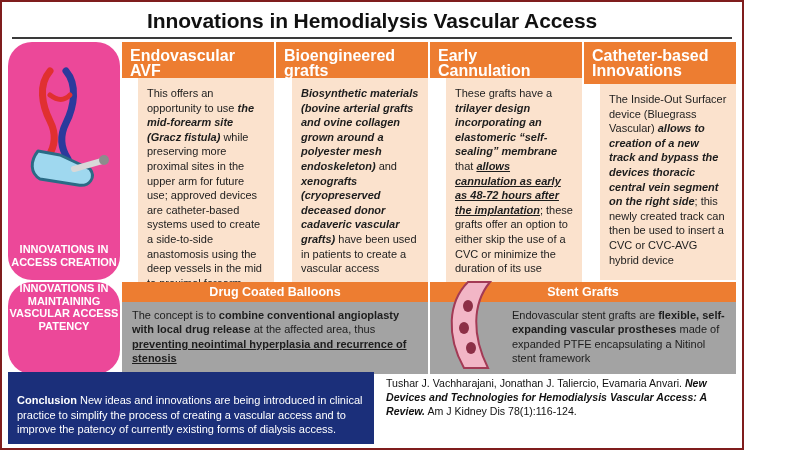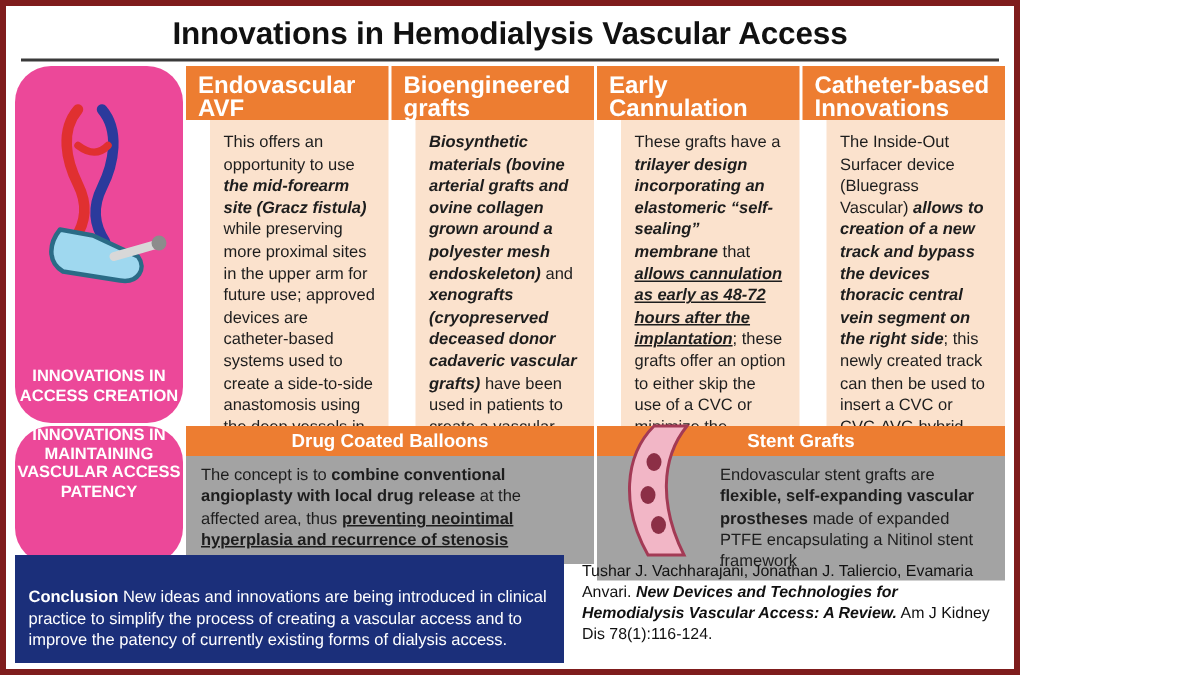--- a/index.html
+++ b/index.html
@@ -8,24 +8,24 @@
   }
   body {
     width: 800px;
     height: 450px;
     background: #ffffff;
     font-family: "Liberation Sans", sans-serif;
     overflow: hidden;
   }
   .page {
     position: relative;
-    width: 680px;
+    width: 744px;
     height: 450px;
     box-sizing: border-box;
-    border: 4px solid #7f1d1d;
+    border: 2px solid #7f1d1d;
   }
   .title {
     text-align: center;
     font-size: 21px;
     font-weight: bold;
     color: #111111;
     padding: 7px 0 4px 0;
     letter-spacing: -0.1px;
   }
   .title-rule {

